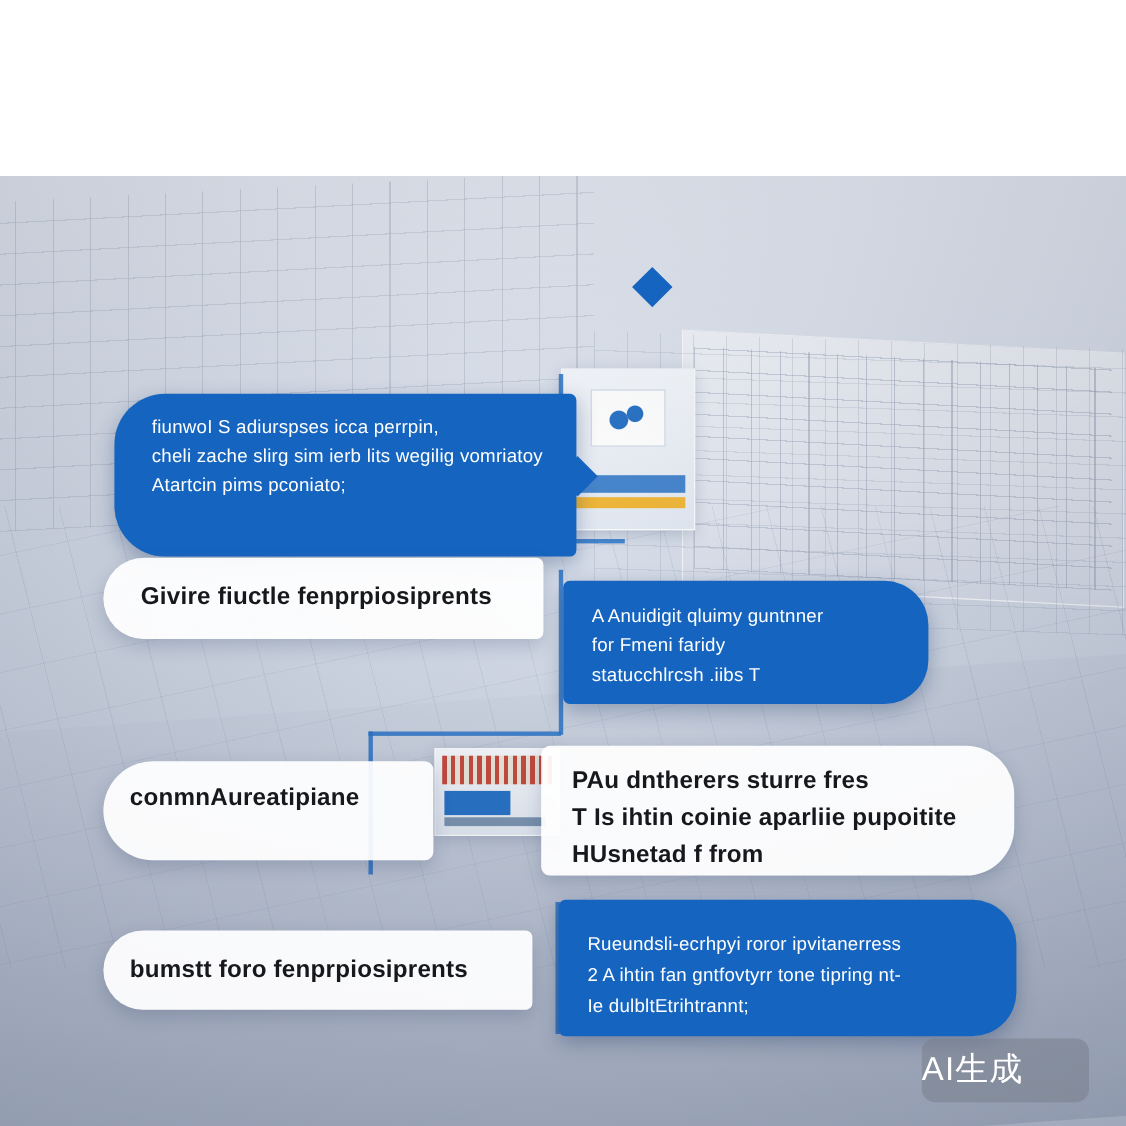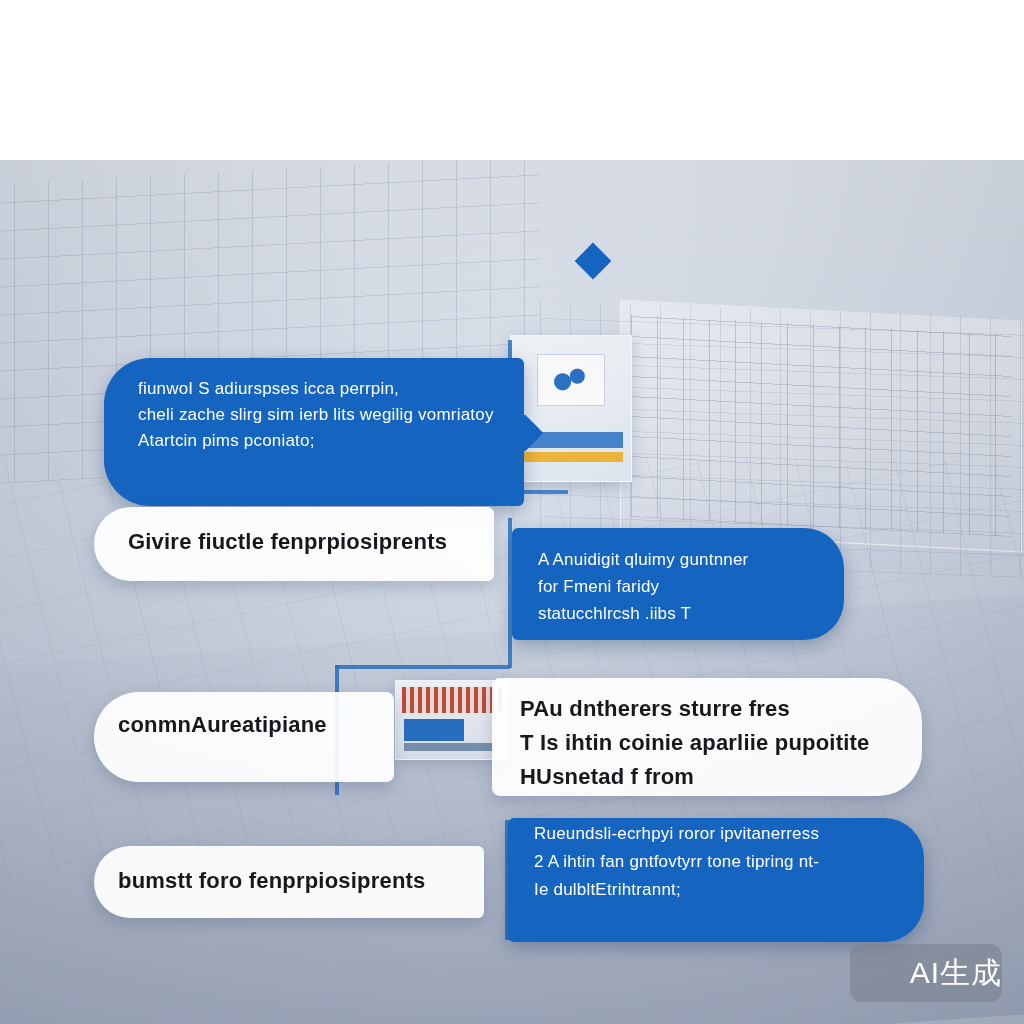--- a/index.html
+++ b/index.html
@@ -169,30 +169,30 @@
   .tail {
     position: absolute;
     width: 26px; height: 26px;
     transform: rotate(45deg);
   }
   .tail.blue { background: #1565c0; }
 
   
   .watermark {
     position: absolute;
-    right: 22px;
+    right: 34px;
     bottom: 22px;
     width: 152px;
     height: 58px;
     border-radius: 12px;
     background: rgba(120,128,140,0.55);
     color: #ffffff;
     font-size: 30px;
     line-height: 58px;
-    text-align: right;
+    text-align: left;
     letter-spacing: 1px;
   }
 </style>
 </head>
 <body>
 
 <div id="stage">
 
 
   <div class="photo">
@@ -249,21 +249,21 @@
   <div class="bubble white" style="left:492px; top:678px; width:430px; height:118px; padding-top:14px; padding-left:28px; font-size:20px; line-height:34px; border-radius:8px 44px 44px 8px;">
     <div class="line" style="font-weight:600;">PAu dntherers sturre fres</div>
     <div class="line" style="font-weight:600;">T Is ihtin coinie aparliie pupoitite</div>
     <div class="line" style="font-weight:600;">HUsnetad f from</div>
   </div>
 
   <div class="bubble white" style="left:94px; top:846px; width:390px; height:72px; padding-top:20px; padding-left:24px;">
     <div class="line">bumstt foro fenprpiosiprents</div>
   </div>
 
-  <div class="bubble blue" style="left:508px; top:818px; width:416px; height:124px; padding-top:2px; font-size:17px; line-height:28px; border-radius:6px 40px 40px 6px;">
+  <div class="bubble blue" style="left:508px; top:818px; width:416px; height:124px; padding-top:27px; font-size:17px; line-height:28px; border-radius:6px 40px 40px 6px;">
     <div class="line">Rueundsli-ecrhpyi roror ipvitanerress</div>
     <div class="line">2 A ihtin fan gntfovtyrr tone tipring nt-</div>
     <div class="line">Ie dulbltEtrihtrannt;</div>
   </div>
 
   <div class="watermark">AI生成</div>
 
 </div>
 
 </body></html>

